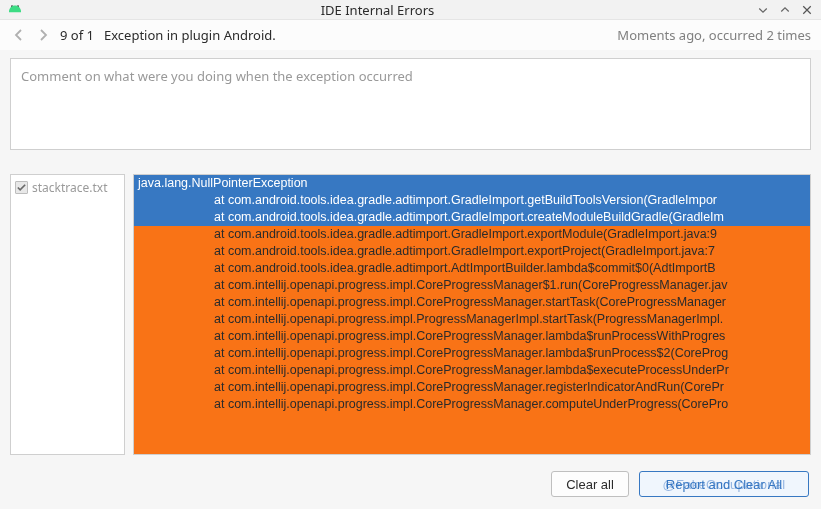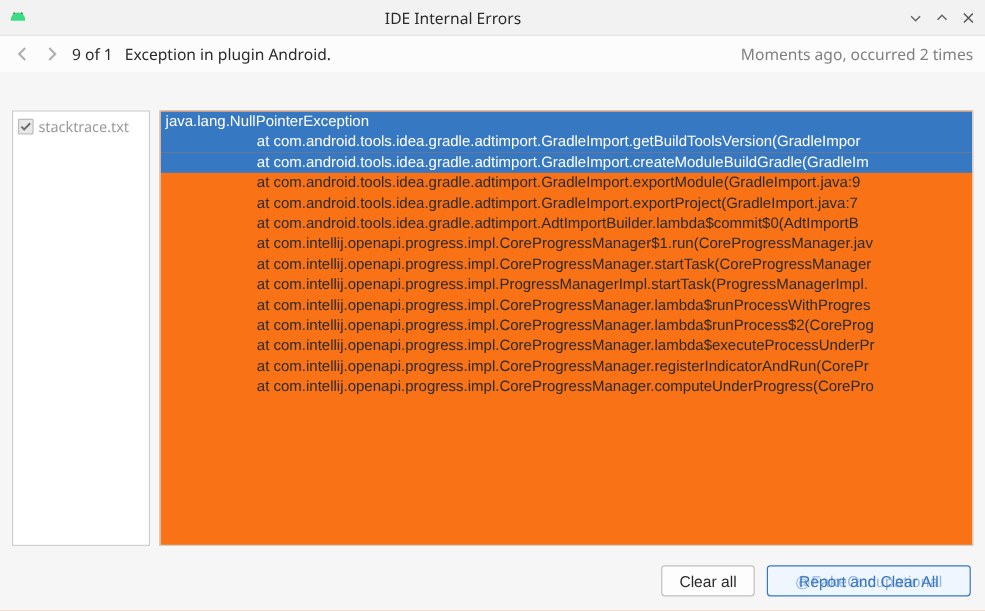--- a/index.html
+++ b/index.html
@@ -1,20 +1,20 @@
 <!DOCTYPE html>
 <html><head>
 <meta charset="utf-8">
 <style>
   * { box-sizing: border-box; }
   html, body { margin: 0; padding: 0; font-family: "Segoe UI", "Noto Sans", Arial, sans-serif; font-size: 13px; color: #333; }
   body { width: 821px; height: 509px; background: #F6F6F6; display: flex; flex-direction: column; overflow: hidden; }
 
   
-  .titlebar { height: 30px; display: flex; align-items: center; padding: 0 6px; background: #F2F2F2; border-bottom: 1px solid #E5E5E5; }
+  .titlebar { height: 20px; display: flex; align-items: center; padding: 0 6px; background: #F2F2F2; border-bottom: 1px solid #E5E5E5; }
   .titlebar .logo { width: 18px; height: 18px; display: flex; align-items: center; justify-content: center; margin-right: 6px; }
   .titlebar .title { flex: 1; text-align: center; font-size: 13px; color: #2b2b2b; margin-left: -24px; }
   .titlebar .wctl { width: 16px; height: 16px; display: flex; align-items: center; justify-content: center; margin-left: 6px; color: #555; cursor: pointer; }
   .titlebar .wctl svg { width: 12px; height: 12px; }
 
   
   .navbar { height: 30px; display: flex; align-items: center; padding: 0 10px; background: #FCFCFC; }
   .navbtn { width: 18px; height: 18px; display: flex; align-items: center; justify-content: center; color: #B0B0B0; cursor: pointer; }
   .navbtn.first { margin-right: 6px; }
   .counter { margin-left: 8px; margin-right: 10px; font-size: 13px; color: #2b2b2b; }
@@ -90,20 +90,21 @@
     </span>
   <span class="counter">9 of 1</span>
   <span class="exctitle">
     <span>Exception in plugin</span>
     <b>Android</b><span>.</span>
   </span>
   <span class="meta">Moments ago, occurred 2 times</span>
 </div>
 
 <div class="content">
+  <div class="comment-box">Comment on what were you doing when the exception occurred</div>
 
   <div class="splitter">
     <div class="attach-col">
       <div class="attach-item">
         <span class="attach-check">
           <svg viewBox="0 0 12 12">
               <path d="M2 6l2.5 2.5L10 3" fill="none" stroke="#6a6a6a" stroke-width="1.8"></path>
             </svg>
         </span>
         <span>stacktrace.txt</span>

